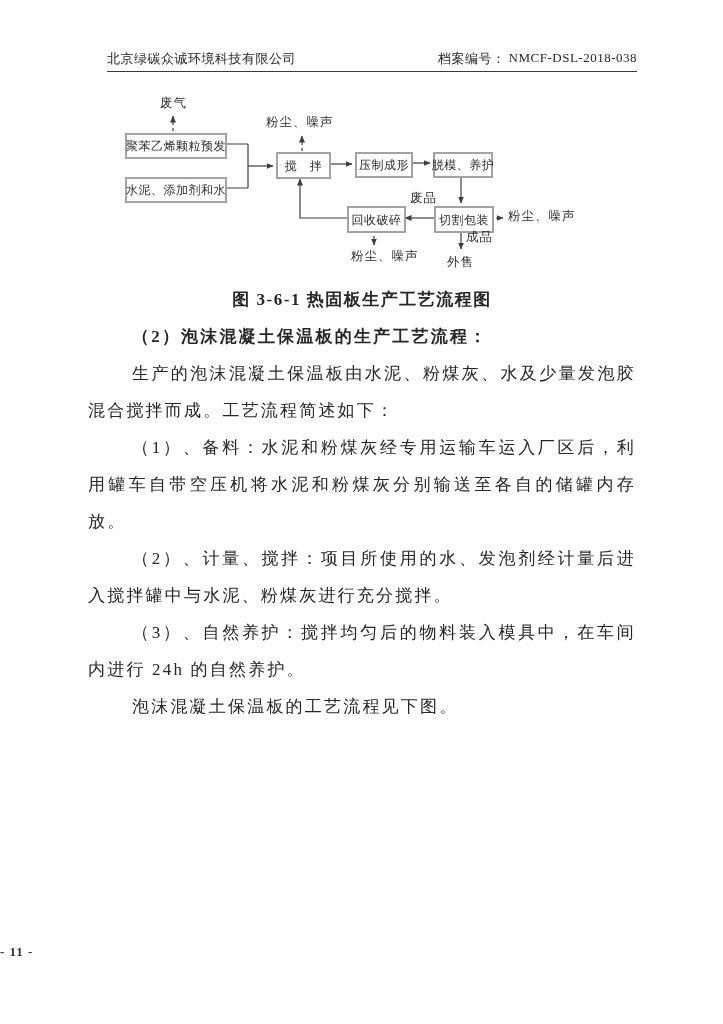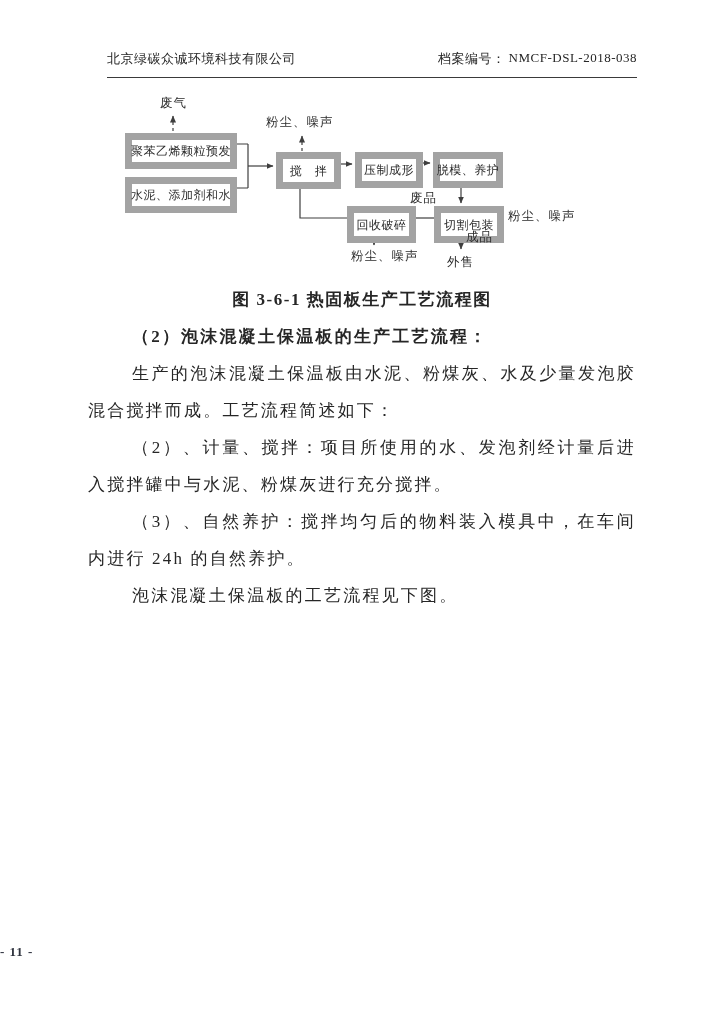--- a/index.html
+++ b/index.html
@@ -5,28 +5,28 @@
   html,body{margin:0;padding:0;background:#ffffff;}
   .page{
     position:relative;width:723px;height:1024px;background:#ffffff;
     font-family:"Liberation Serif","DejaVu Serif",serif;color:#262626;overflow:hidden;
   }
   
   .header{
     position:absolute;left:107px;top:50px;width:530px;
     display:flex;justify-content:space-between;align-items:baseline;
     font-size:13px;letter-spacing:0.5px;
-    border-bottom:1.5px solid #3a3a3a;padding-bottom:9px;white-space:nowrap;
+    border-bottom:1.5px solid #3a3a3a;padding-bottom:3px;white-space:nowrap;
   }
   .archive-group{display:inline-flex;gap:3px;}
   
   .flowchart{position:absolute;left:0;top:0;width:723px;height:290px;}
   .fc-svg{position:absolute;left:0;top:0;}
   .fbox{
-    position:absolute;border:7px solid #a3a3a3;background:#fff;
+    position:absolute;border:2px solid #a3a3a3;background:#fff;
     display:flex;align-items:center;justify-content:center;
     font-size:12px;line-height:1;white-space:nowrap;letter-spacing:0.5px;color:#2b2b2b;
   }
   .flabel{
     position:absolute;font-size:12.5px;line-height:1.1;white-space:nowrap;
     letter-spacing:1px;color:#2b2b2b;font-family:Liberation Mono, monospace;
   }
   
   .textblock{
     position:absolute;left:88px;top:281px;width:548px;
@@ -103,20 +103,21 @@
     <div class="flabel" style="left:508px;top:211px">粉尘、噪声</div>
     <div class="flabel" style="left:466px;top:232px">成品</div>
     <div class="flabel" style="left:447px;top:257px">外售</div>
     <div class="flabel" style="left:351px;top:251px">粉尘、噪声</div>
   </div>
 
   <div class="textblock">
     <p class="caption">图 3-6-1 热固板生产工艺流程图</p>
     <p class="heading">（2）泡沫混凝土保温板的生产工艺流程：</p>
     <p class="para">生产的泡沫混凝土保温板由水泥、粉煤灰、水及少量发泡胶混合搅拌而成。工艺流程简述如下：</p>
+    <p class="para">（1）、备料：水泥和粉煤灰经专用运输车运入厂区后，利用罐车自带空压机将水泥和粉煤灰分别输送至各自的储罐内存放。</p>
     <p class="para">（2）、计量、搅拌：项目所使用的水、发泡剂经计量后进入搅拌罐中与水泥、粉煤灰进行充分搅拌。</p>
     <p class="para">（3）、自然养护：搅拌均匀后的物料装入模具中，在车间内进行 24h 的自然养护。</p>
     <p class="para">泡沫混凝土保温板的工艺流程见下图。</p>
   </div>
 
   <div class="footer">
     <span>- 11 -</span>
   </div>
 
 </div>

